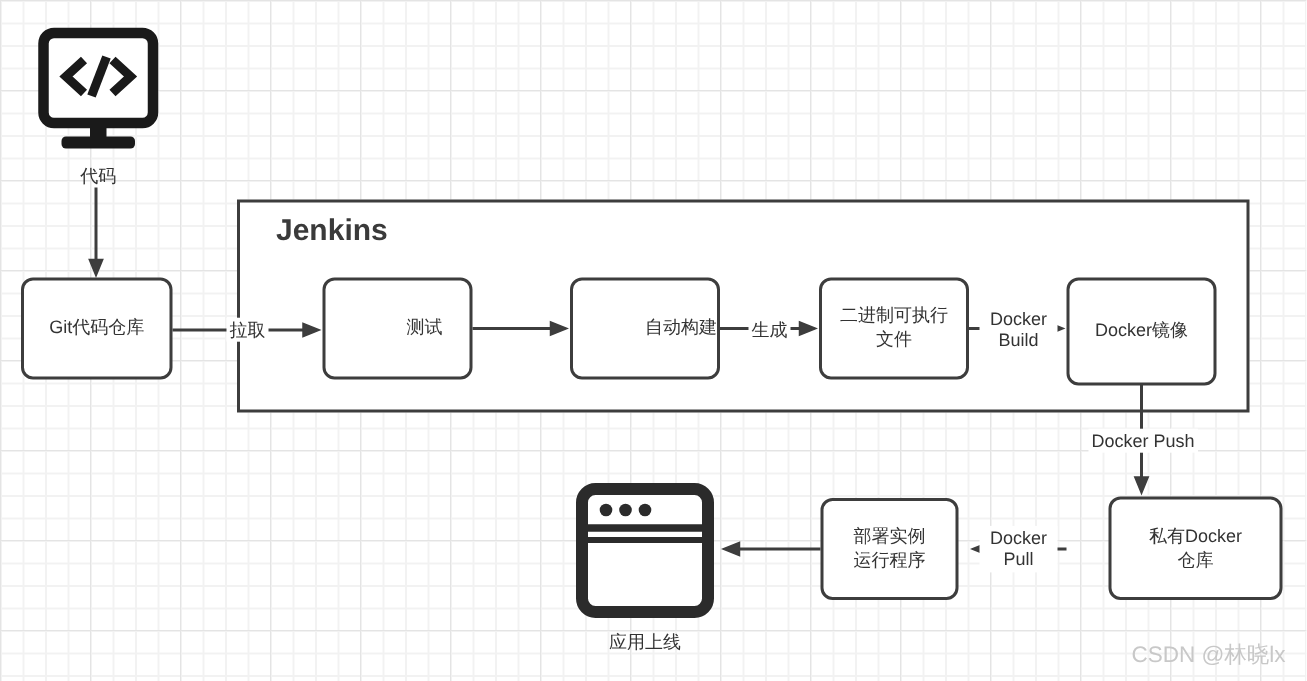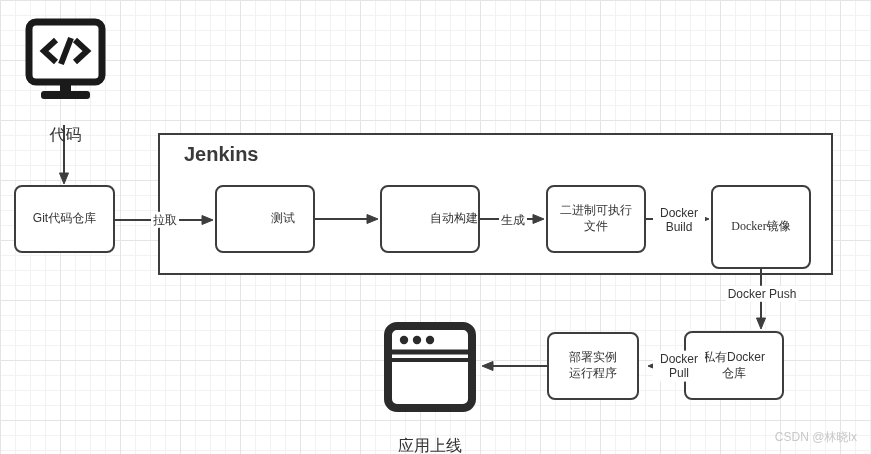--- a/index.html
+++ b/index.html
@@ -54,22 +54,22 @@
     text-align: center;
     font-size: 12px;
     line-height: 1.3;
     color: #333333;
     z-index: 3;
   }
   .node-git      { left: 14px;  top: 185px; width: 101px; height: 68px; }
   .node-test     { left: 215px; top: 185px; width: 100px; height: 68px; padding-left: 36px; }
   .node-build    { left: 380px; top: 185px; width: 100px; height: 68px; justify-content: flex-end; }
   .node-binary   { left: 546px; top: 185px; width: 100px; height: 68px; }
-  .node-image    { left: 711px; top: 185px; width: 100px; height: 84px; font-family: Liberation Serif, serif; }
-  .node-registry { left: 684px; top: 331px; width: 100px; height: 69px; }
+  .node-image    { left: 711px; top: 185px; width: 100px; height: 72px; }
+  .node-registry { left: 739px; top: 331px; width: 116px; height: 69px; }
   .node-deploy   { left: 547px; top: 332px; width: 92px; height: 68px; }
   .wrap78 { max-width: 78px; }
   .wrap72 { max-width: 72px; }
   .wrap52 { max-width: 52px; }
   .edge-label {
     position: absolute;
     transform: translate(-50%, -50%);
     background: #ffffff;
     font-size: 12px;
     line-height: 1.2;
@@ -82,29 +82,29 @@
   .edge-label.two-line { white-space: normal; width: 48px; }
   .lbl-pull   { left: 165px; top: 220px; }
   .lbl-gen    { left: 513px; top: 220px; }
   .lbl-dbuild { left: 679px; top: 220px; }
   .lbl-dpush  { left: 762px; top: 294px; }
   .lbl-dpull  { left: 679px; top: 366px; }
   .icon-group { position: absolute; z-index: 3; text-align: center; }
   .icon-monitor { left: 23px; top: 18px; width: 85px; }
   .icon-browser { left: 383px; top: 321px; width: 94px; }
   .icon-caption {
-    font-size: 16px;
-    color: #333333;
-    margin-top: 19px;
+    font-size: 12px;
+    color: #333333;
+    margin-top: 2px;
     white-space: nowrap;
   }
   .watermark {
     position: absolute;
     right: 14px; bottom: 8px;
-    font-size: 12px;
+    font-size: 15px;
     color: #c8c8c8;
     z-index: 5;
     margin-top: 12px;
   }
 </style>
 </head>
 <body>
 
 <div class="canvas">
 

